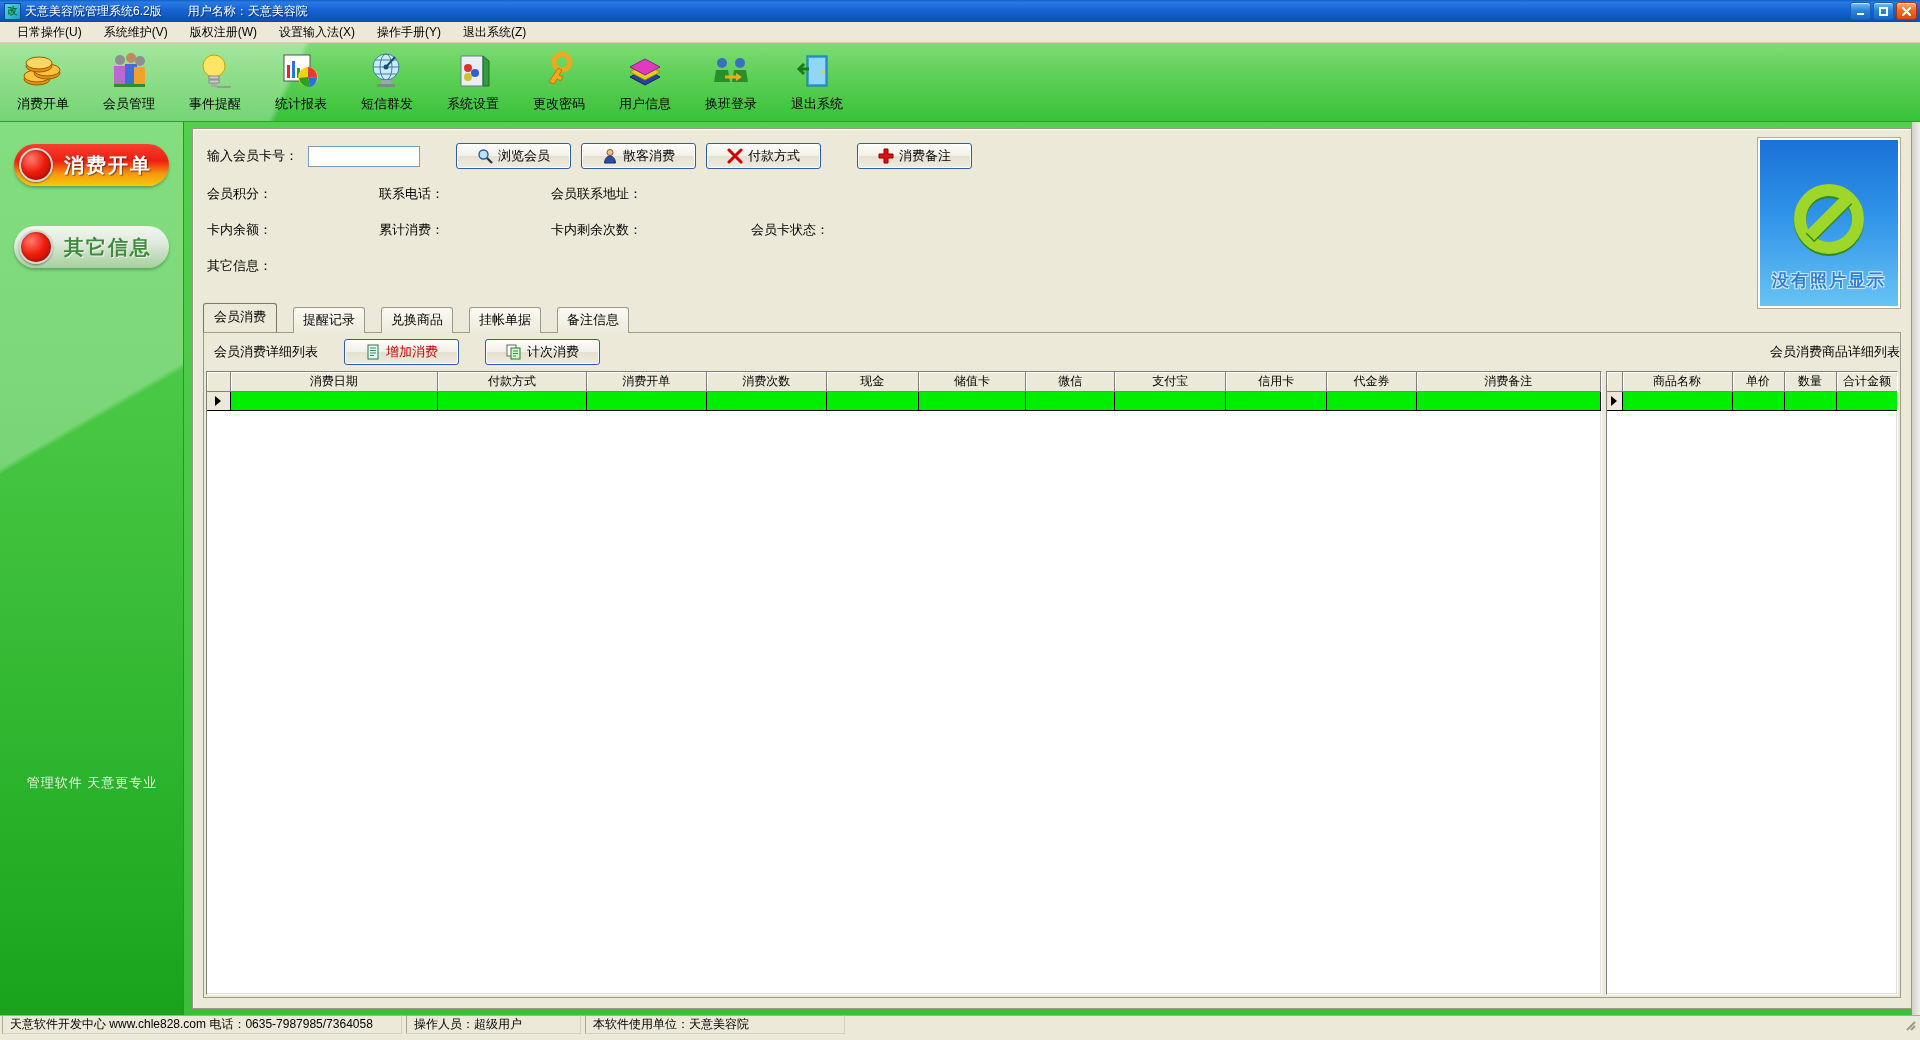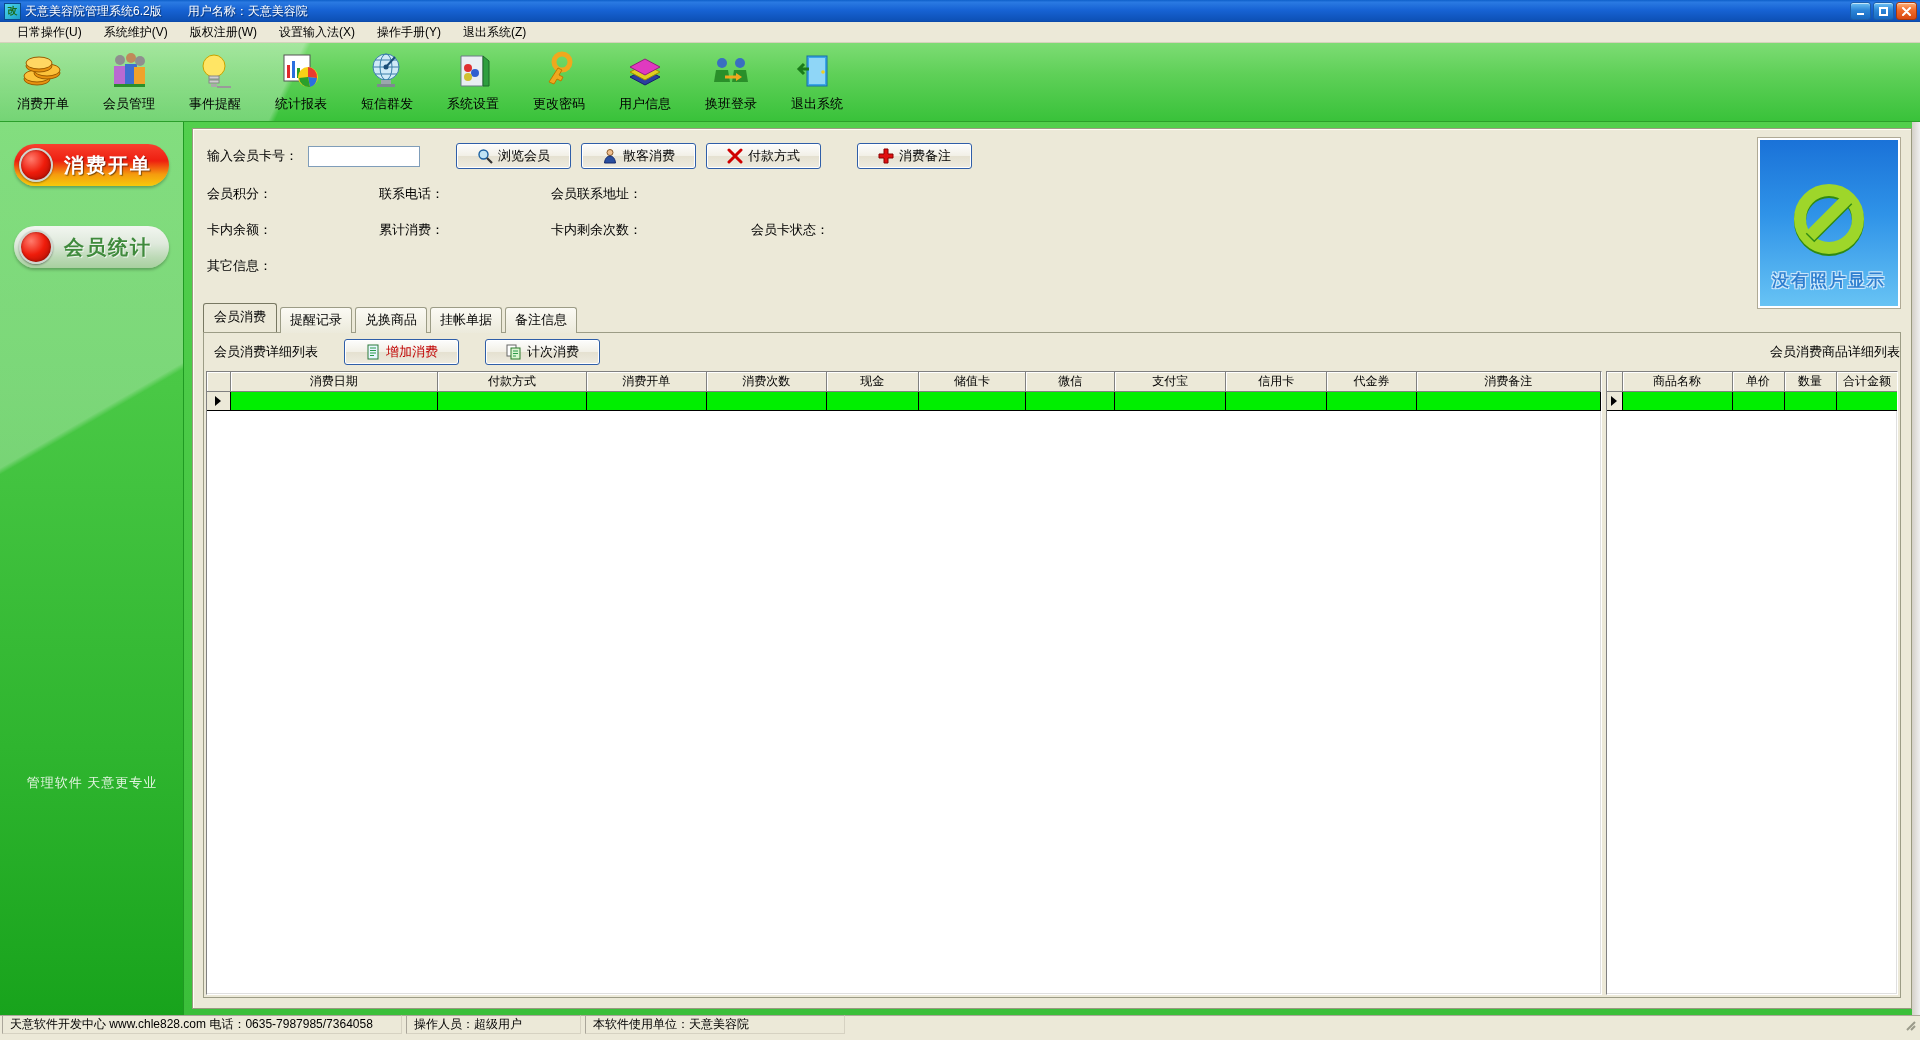--- a/index.html
+++ b/index.html
@@ -205,21 +205,21 @@
   .no-photo-txt {
     position: absolute; bottom: 14px; left: 0; width: 100%;
     text-align: center; font-size: 17px; font-weight: bold;
     color: #2f7fd0; letter-spacing: 2px;
     text-shadow: -1px -1px 0 #cfe9fb, 1px -1px 0 #cfe9fb, -1px 1px 0 #cfe9fb, 1px 1px 0 #cfe9fb;
   }
 
   
   .tabstrip {
     margin: 10px 0 0 10px;
-    display: flex; align-items: flex-end; gap: 3px;
+    display: flex; align-items: flex-end; gap: 16px;
     flex: 0 0 auto;
     position: relative; z-index: 3;
   }
   .tab {
     font-size: 13px; padding: 3px 9px 4px 9px;
     border: 1px solid #9c9c86;
     border-bottom: none;
     border-radius: 3px 3px 0 0;
     background: linear-gradient(to bottom,#fbfaf4 0%, #eceadb 100%);
     cursor: default; color:#000;
@@ -480,21 +480,21 @@
 
 <div class="body-wrap">
 
   <div class="sidebar">
     <div class="side-btn b1">
       <div class="ball"></div>
       <div class="txt">消费开单</div>
     </div>
     <div class="side-btn b2">
       <div class="ball"></div>
-      <div class="txt">会员统计</div>
+      <div class="txt">其它信息</div>
     </div>
     <div class="side-watermark">管理软件  天意更专业</div>
   </div>
 
   <div class="main">
     <div class="panel">
 
       <div class="search-row">
         <span class="lbl">输入会员卡号：</span>
         <input class="card-input" type="text" value="" style="">

